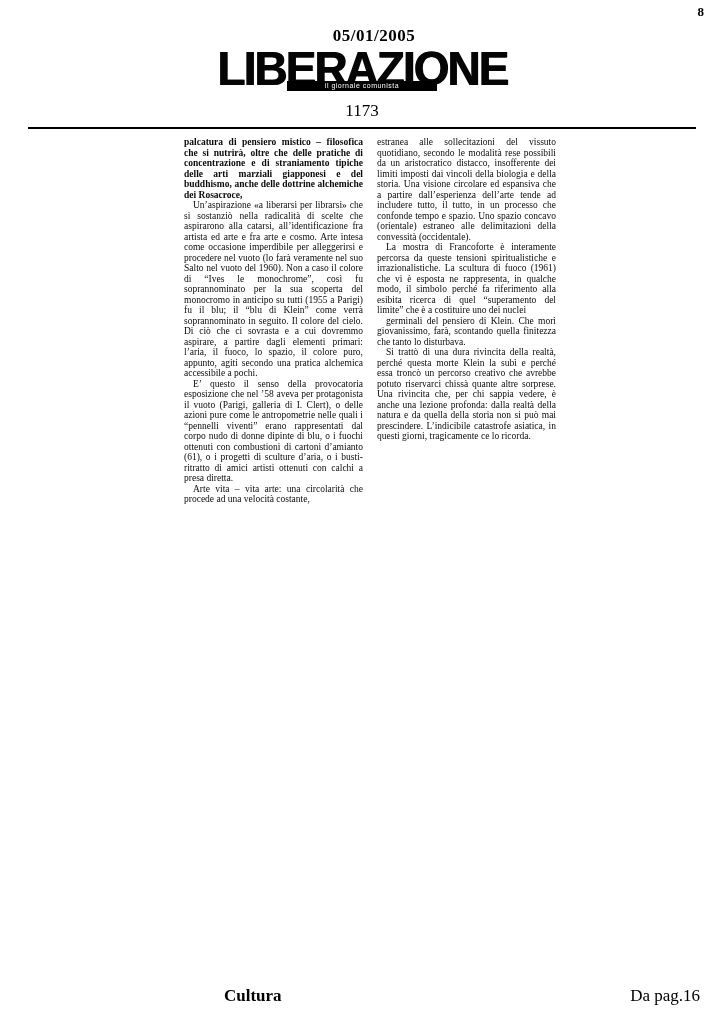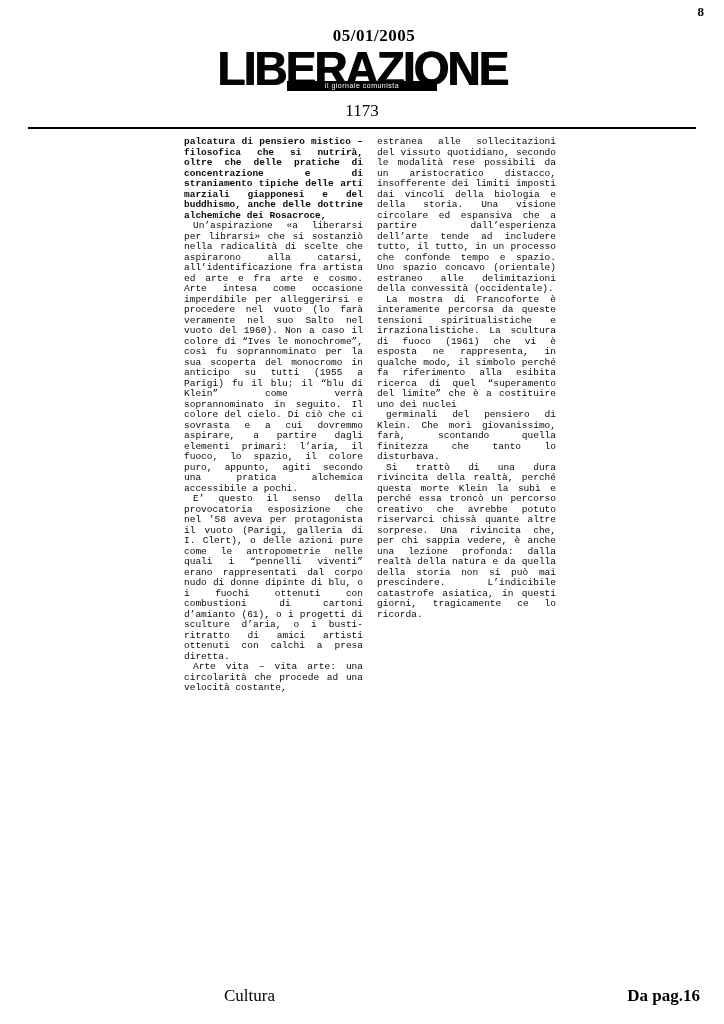--- a/index.html
+++ b/index.html
@@ -84,21 +84,21 @@
   }
   .columns {
     position: absolute;
     top: 137px;
     left: 184px;
     display: flex;
     gap: 14px;
   }
   .col {
     width: 179px;
-    font-family: Liberation Mono, monospace;
+    font-family: Liberation Serif, serif;
     font-size: 9.5px;
     line-height: 10.5px;
     text-align: justify;
     color: #0a0a0a;
   }
   .col p {
     margin: 0;
     text-indent: 9px;
   }
   .col p.noindent { text-indent: 0; }
@@ -108,27 +108,27 @@
     position: absolute;
     top: 986px;
     left: 0;
     right: 0;
     height: 24px;
   }
   .footer-section {
     position: absolute;
     left: 224px;
     font-size: 17px;
-    font-weight: normal;
+    font-weight: bold;
   }
   .footer-ref {
     position: absolute;
     right: 24px;
     font-size: 17px;
-    font-weight: bold;
+    font-weight: normal;
     margin-left: 7px;
   }
 </style>
 </head>
 <body>
 
 <div class="sheet">
 
   <div class="page-number">8</div>
 

